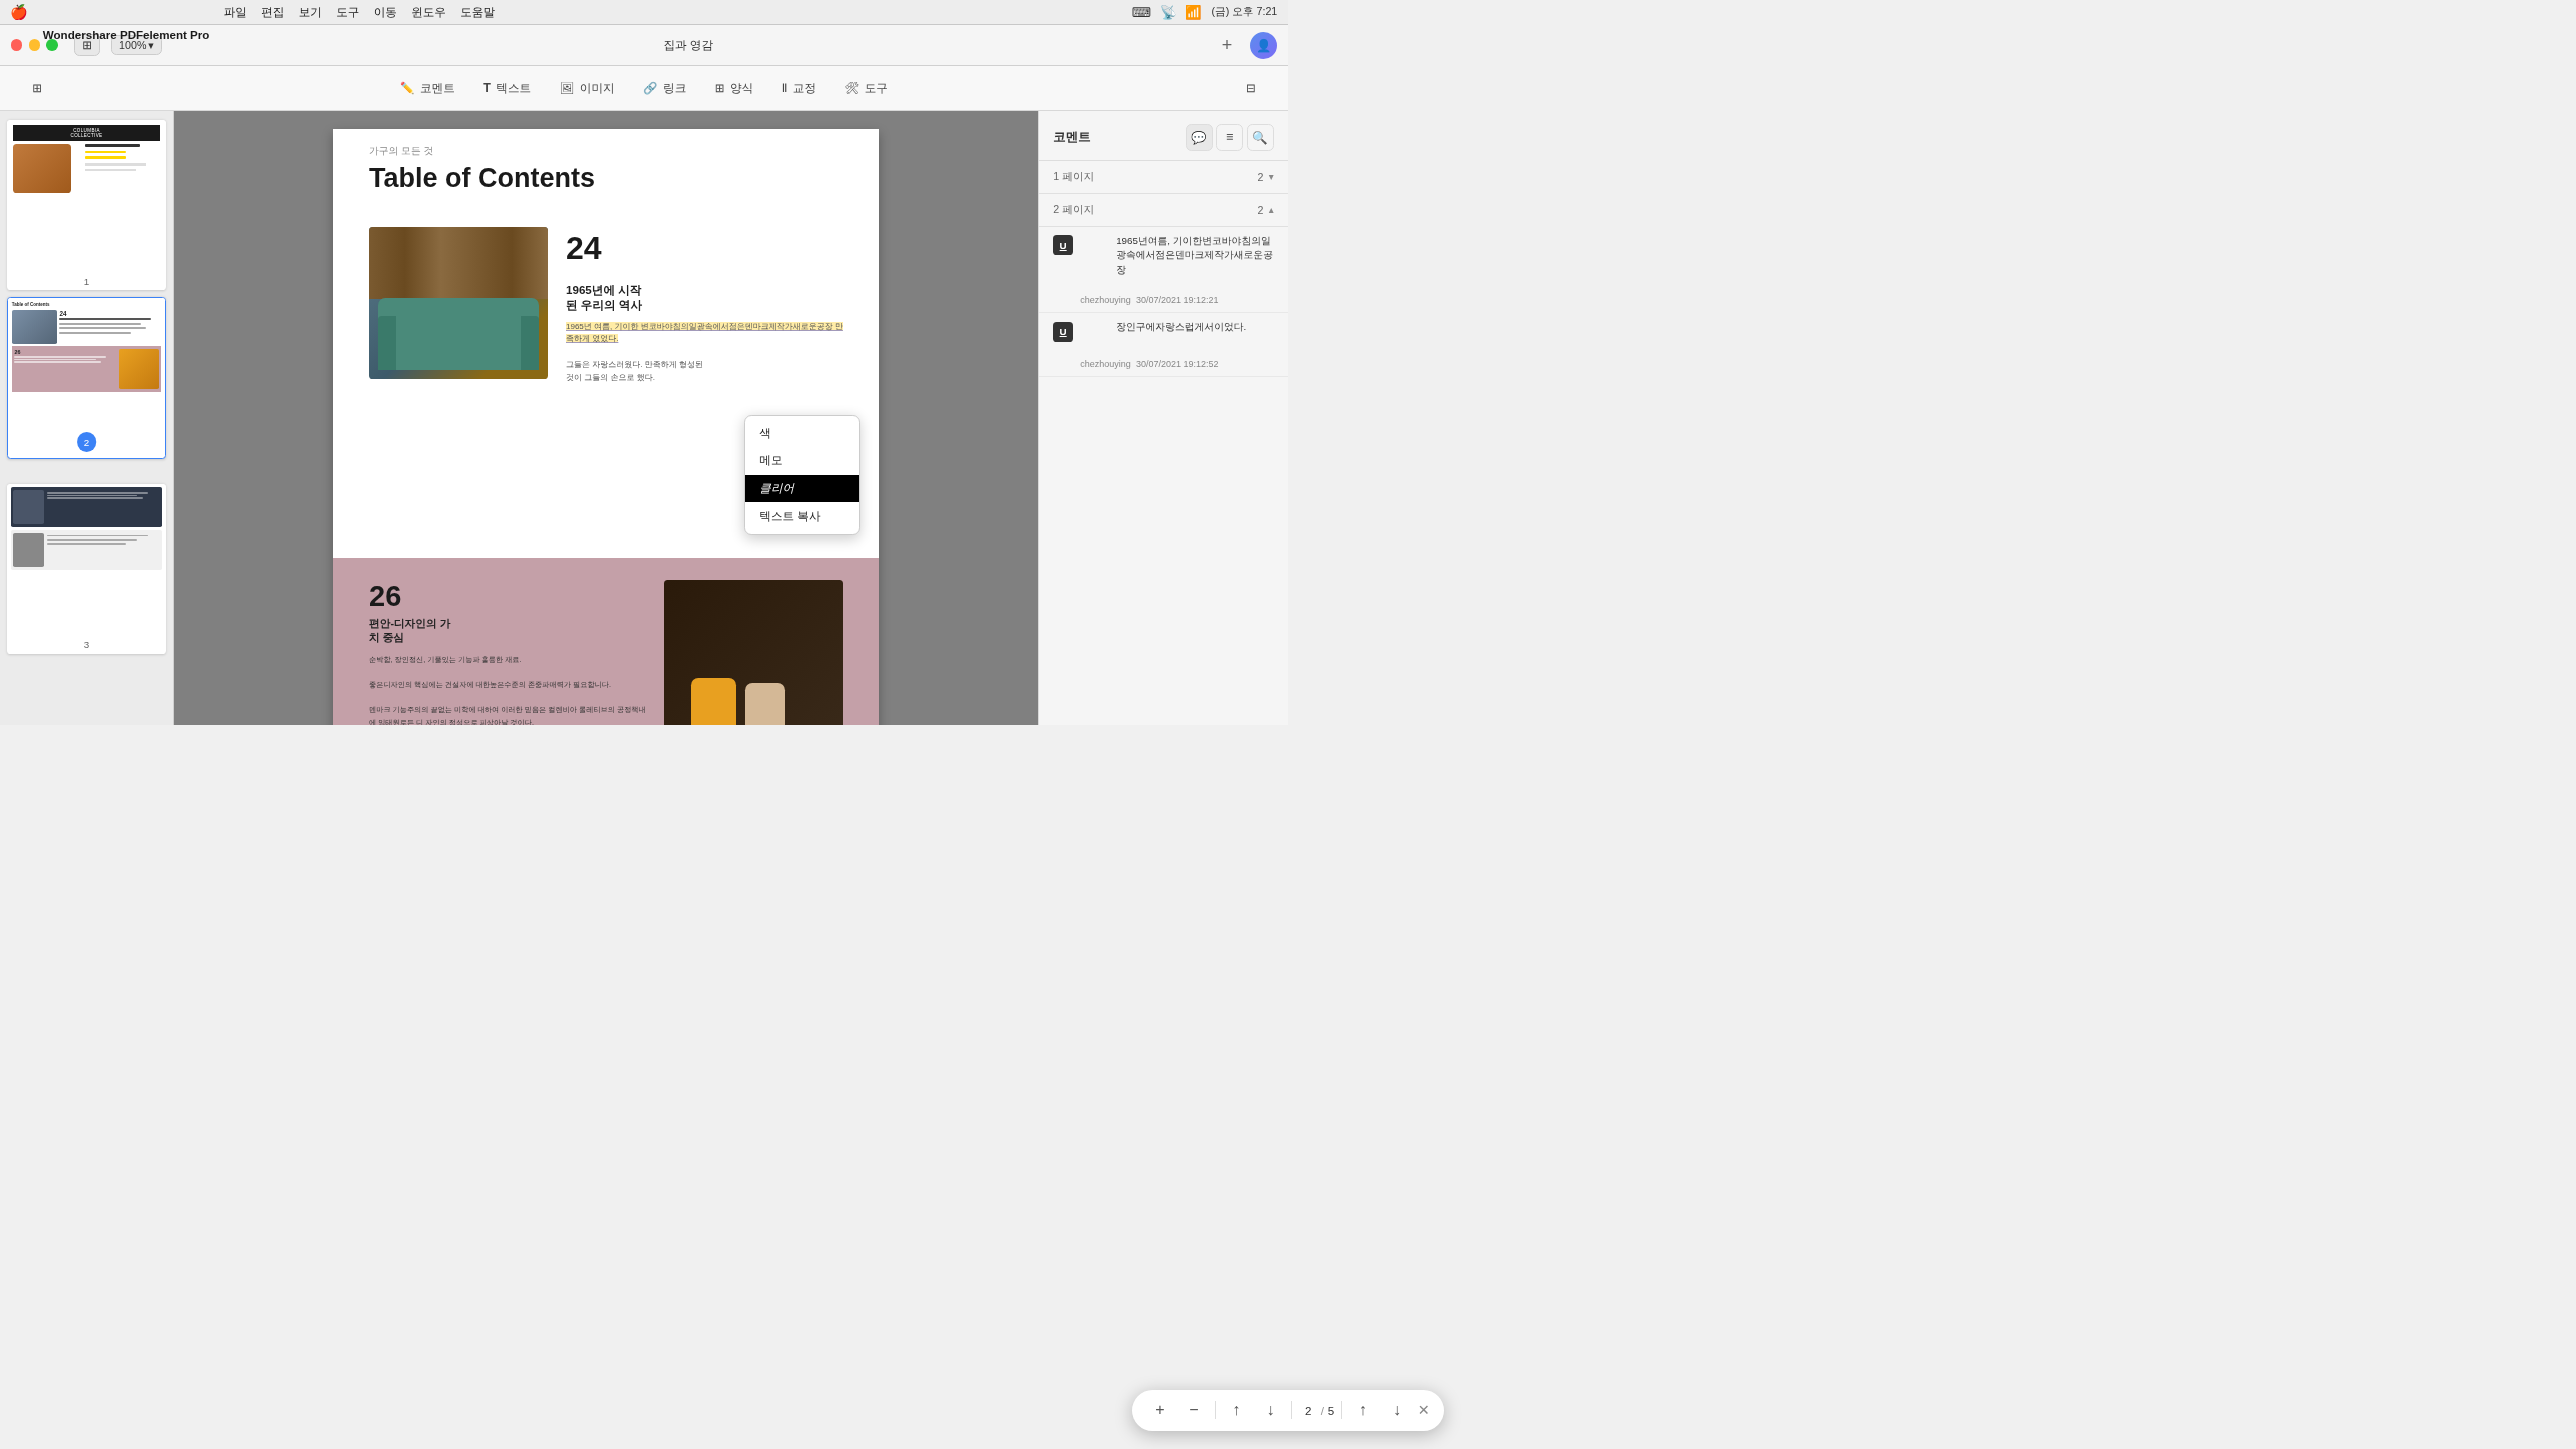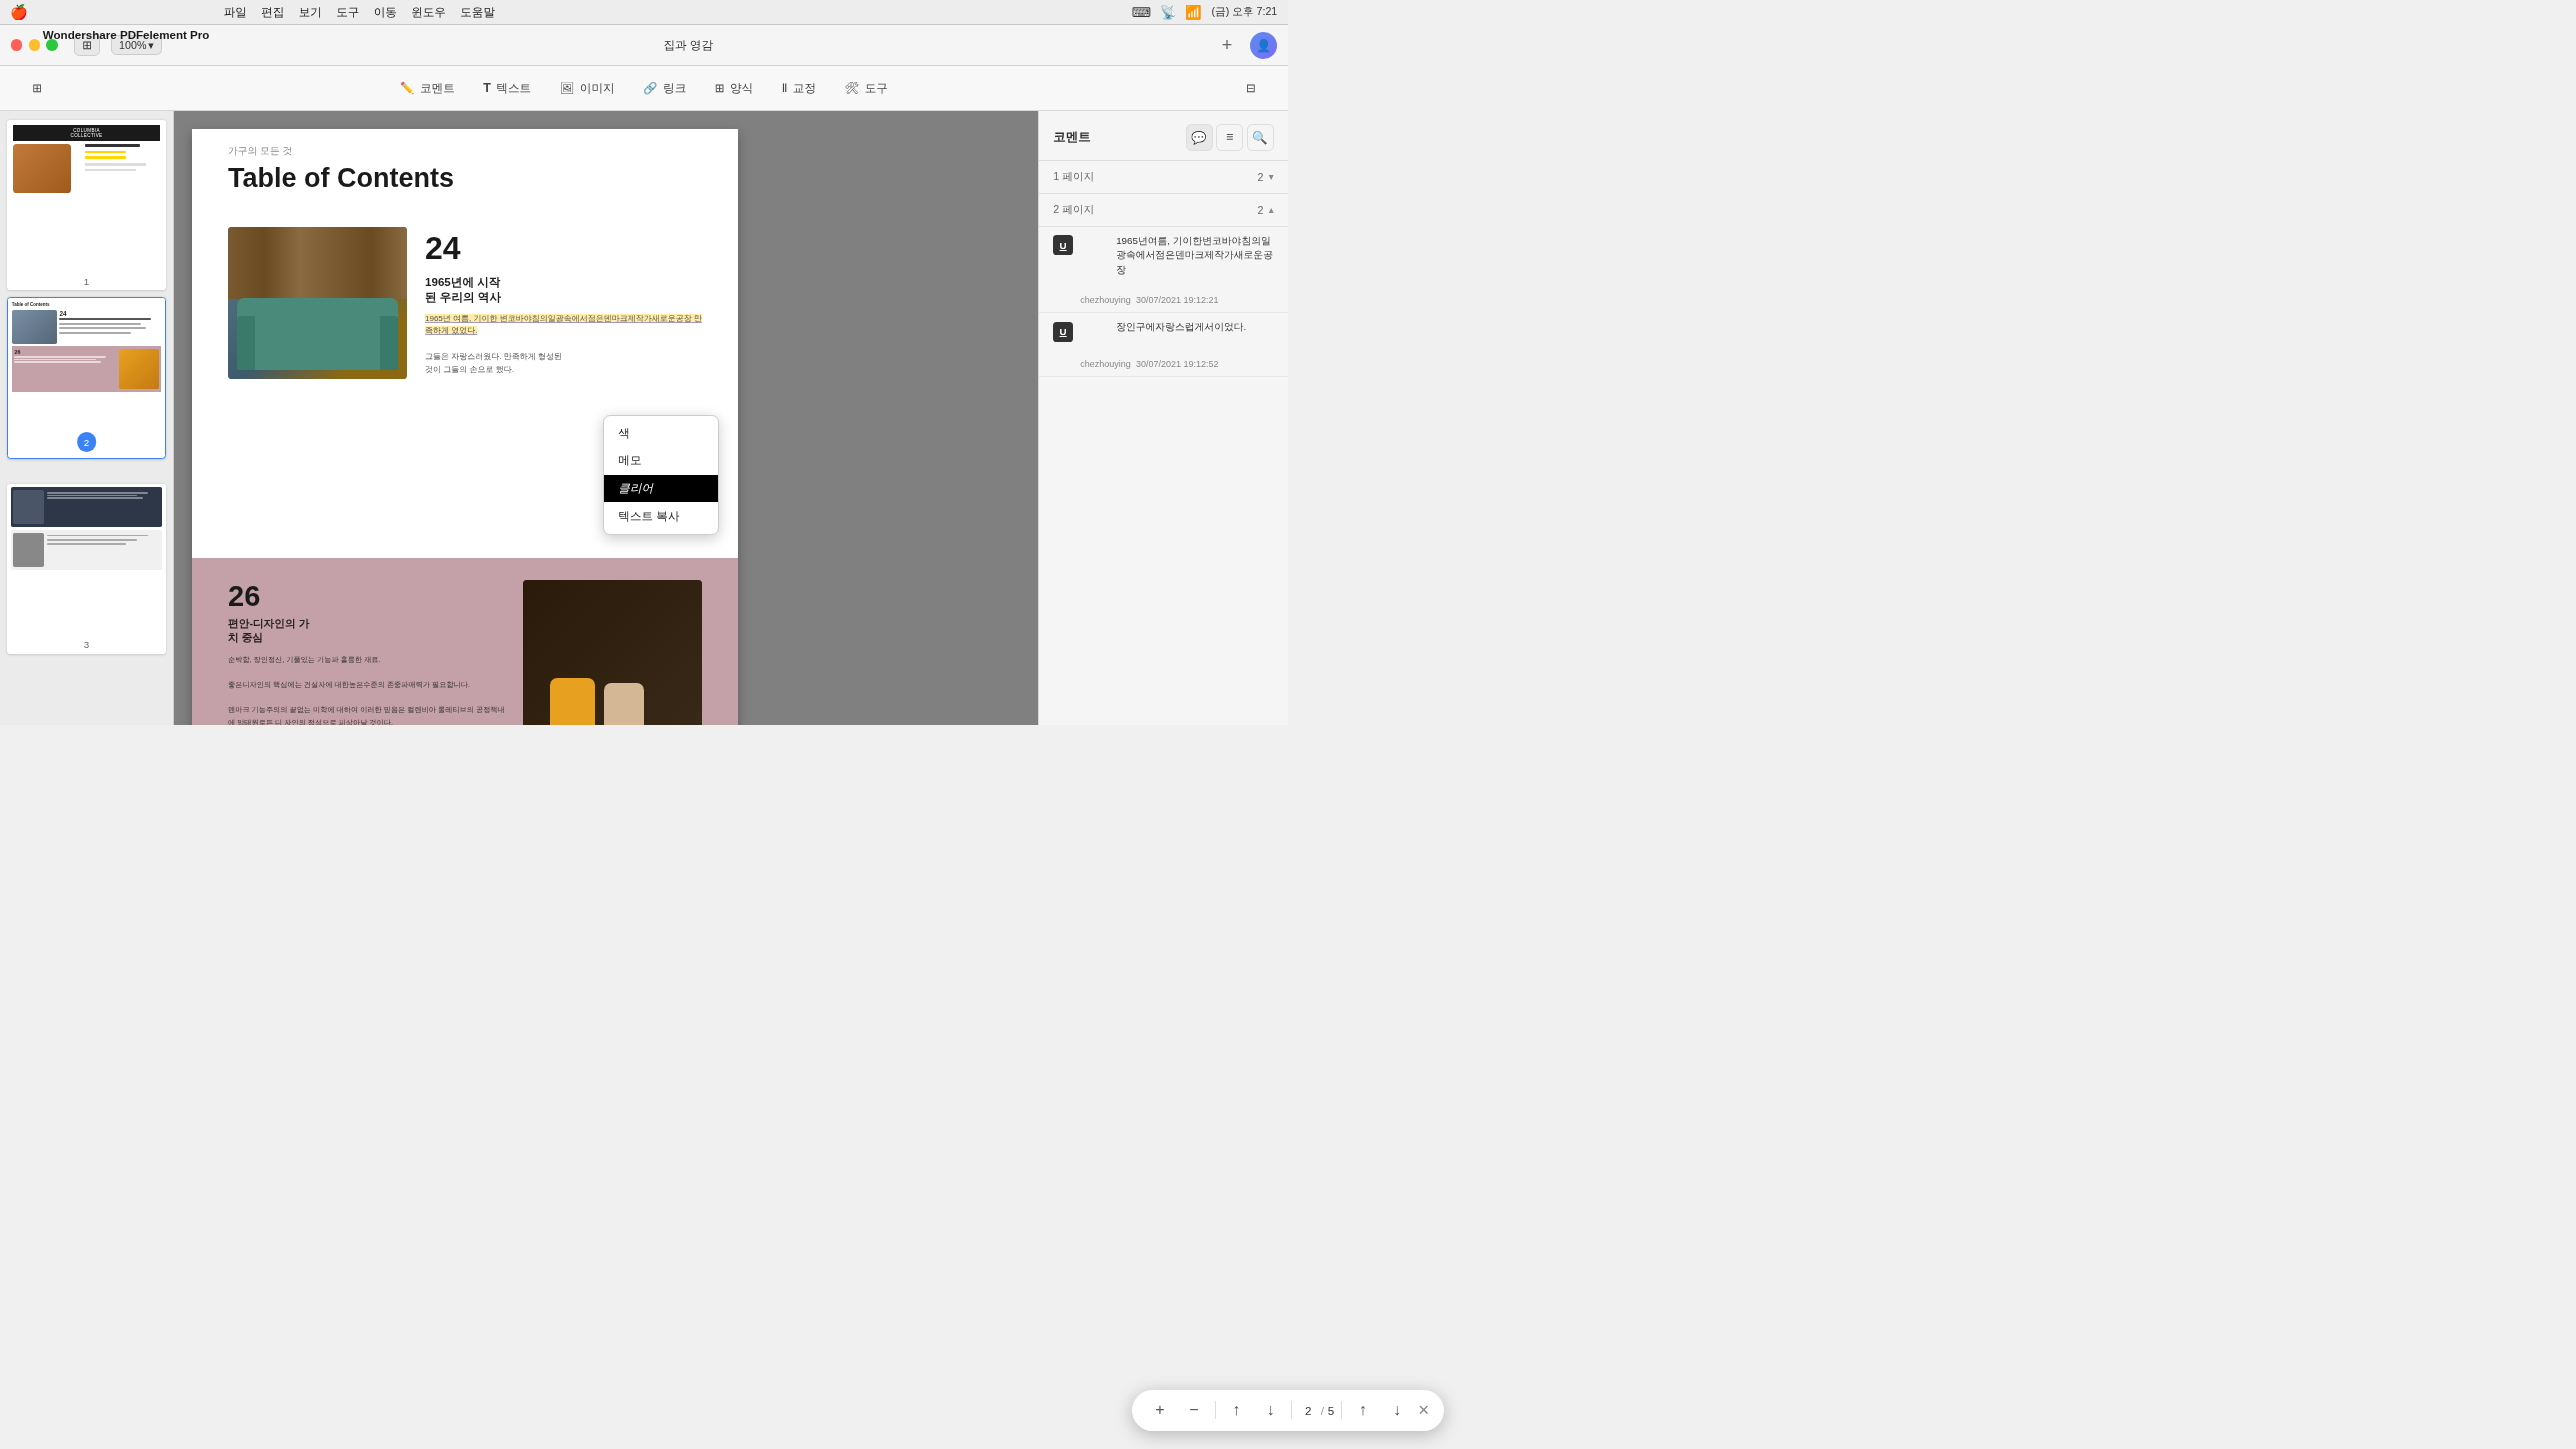--- a/index.html
+++ b/index.html
@@ -334,20 +334,21 @@
       justify-content: center;
     }
 
     
     .pdf-area {
       flex: 1;
       background: #808080;
       overflow-y: auto;
       display: flex;
       flex-direction: column;
+      align-items: center;
       padding: 18px;
       position: relative;
     }
 
     .pdf-page {
       background: white;
       width: 546px;
       min-height: 733px;
       box-shadow: 0 3.6px 10.7px rgba(0,0,0,0.3);
       position: relative;
@@ -427,21 +428,21 @@
     .s24-number {
       font-size: 32px;
       font-weight: 800;
       color: #1a1a1a;
       line-height: 1;
     }
     .s24-subtitle {
       font-size: 11.6px;
       font-weight: 700;
       color: #222;
-      margin: 10px 0 9px;
+      margin: 18px 0 9px;
       line-height: 1.3;
     }
     .s24-body {
       font-size: 8px;
       color: #555;
       line-height: 1.6;
     }
     .s24-highlight {
       background: rgba(255, 200, 0, 0.35);
       text-decoration: underline;

